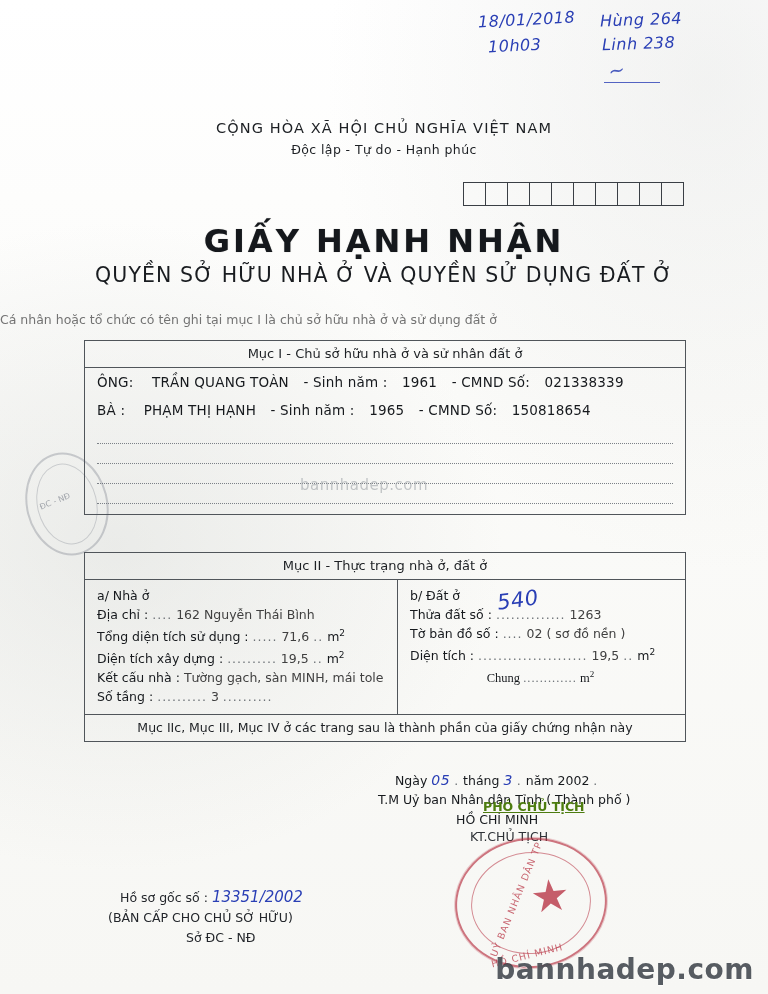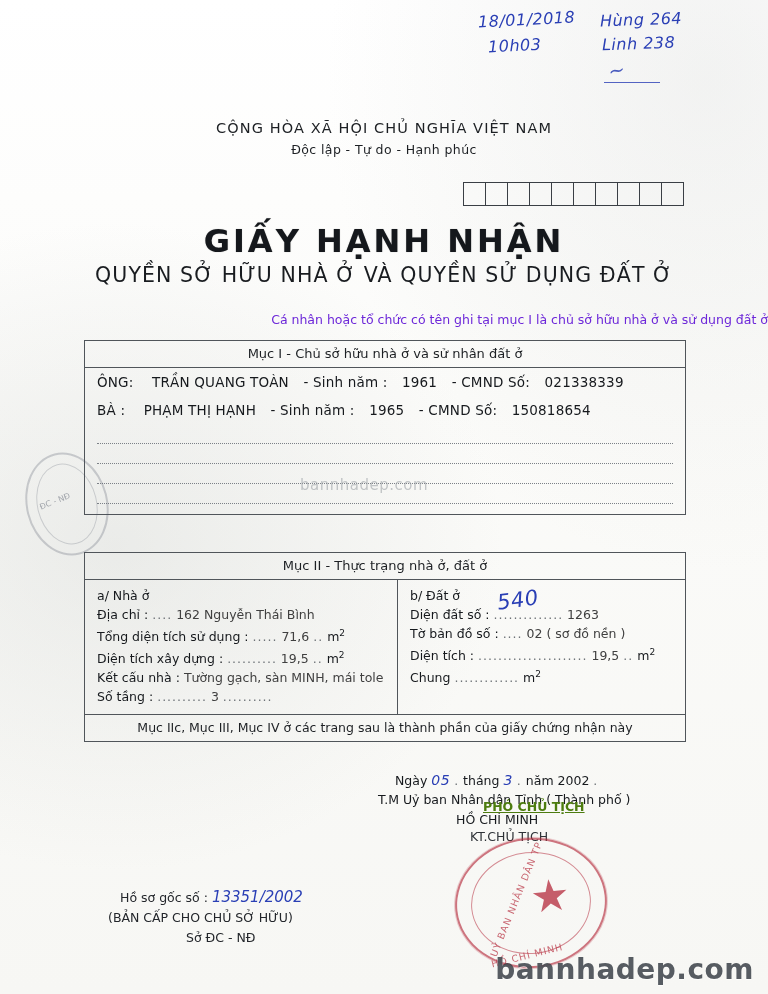--- a/index.html
+++ b/index.html
@@ -89,24 +89,24 @@
   #cert-subtitle {
     left: 0; right: 0; top: 263px;
     text-align: center;
     font-size: 20.5px;
     letter-spacing: 1.1px;
     font-family: "DejaVu Sans", sans-serif;
     color: #191c20;
   }
   #cert-note {
     left: 0; right: 0; top: 312px;
-    text-align: right;
+    text-align: left;
     font-size: 12.5px;
     font-family: "DejaVu Sans", sans-serif;
-    color: #6d28d9;
+    color: #737373;
   }
 
   
   .frame {
     border: 1px solid #50555a;
   }
   #section-1 {
     left: 84px; top: 340px; width: 600px;
   }
   .band {
@@ -374,37 +374,37 @@
           <span>Số tầng :</span>
           <span class="dots">..........</span>
           <span class="val">3</span>
           <span class="dots">..........</span>
         </div>
       </div>
 
       <div id="sec2-right">
         <div class="fld">b/ Đất ở</div>
         <div class="fld">
-          <span>Diện đất số :</span>
+          <span>Thửa đất số :</span>
           <span class="dots">..............</span>
           <span class="val">1263</span>
         </div>
         <div class="fld">
           <span>Tờ bản đồ số :</span>
           <span class="dots">....</span>
           <span class="val">02 ( sơ đồ nền )</span>
         </div>
         <div class="fld">
           <span>Diện tích :</span>
           <span class="dots">......................</span>
           <span class="val">19,5</span>
           <span class="dots">..</span>
           <span>m</span><span class="sup">2</span>
         </div>
-        <div class="fld" style="text-align:left; padding-right:4px;">
+        <div class="fld" style="text-align:center; padding-right:4px;font-family:Liberation Serif, serif;">
           <span>Chung</span>
           <span class="dots">.............</span>
           <span>m</span><span class="sup">2</span>
         </div>
       </div>
     </div>
 
     <div id="sec2-footer">Mục IIc, Mục III, Mục IV ở các trang sau là thành phần của giấy chứng nhận này</div>
   </div>
 

